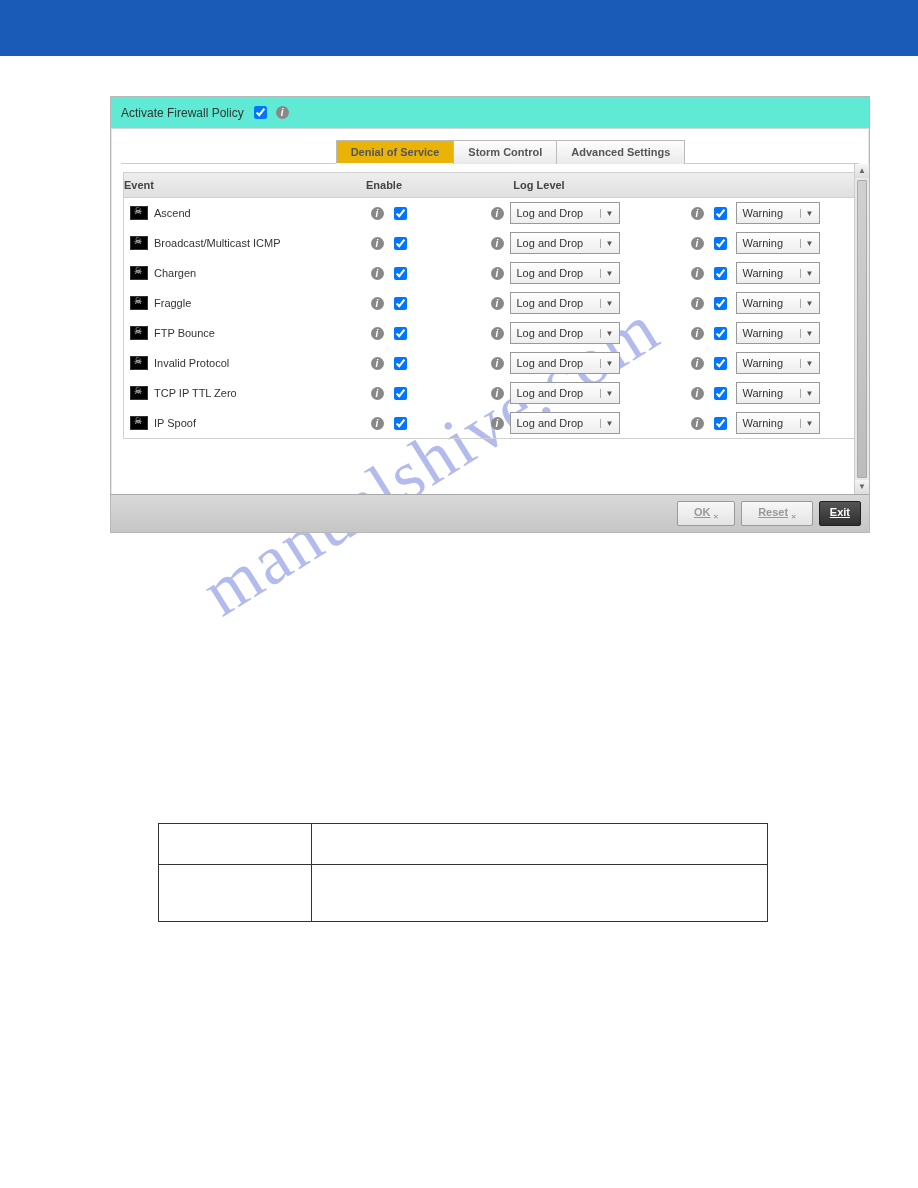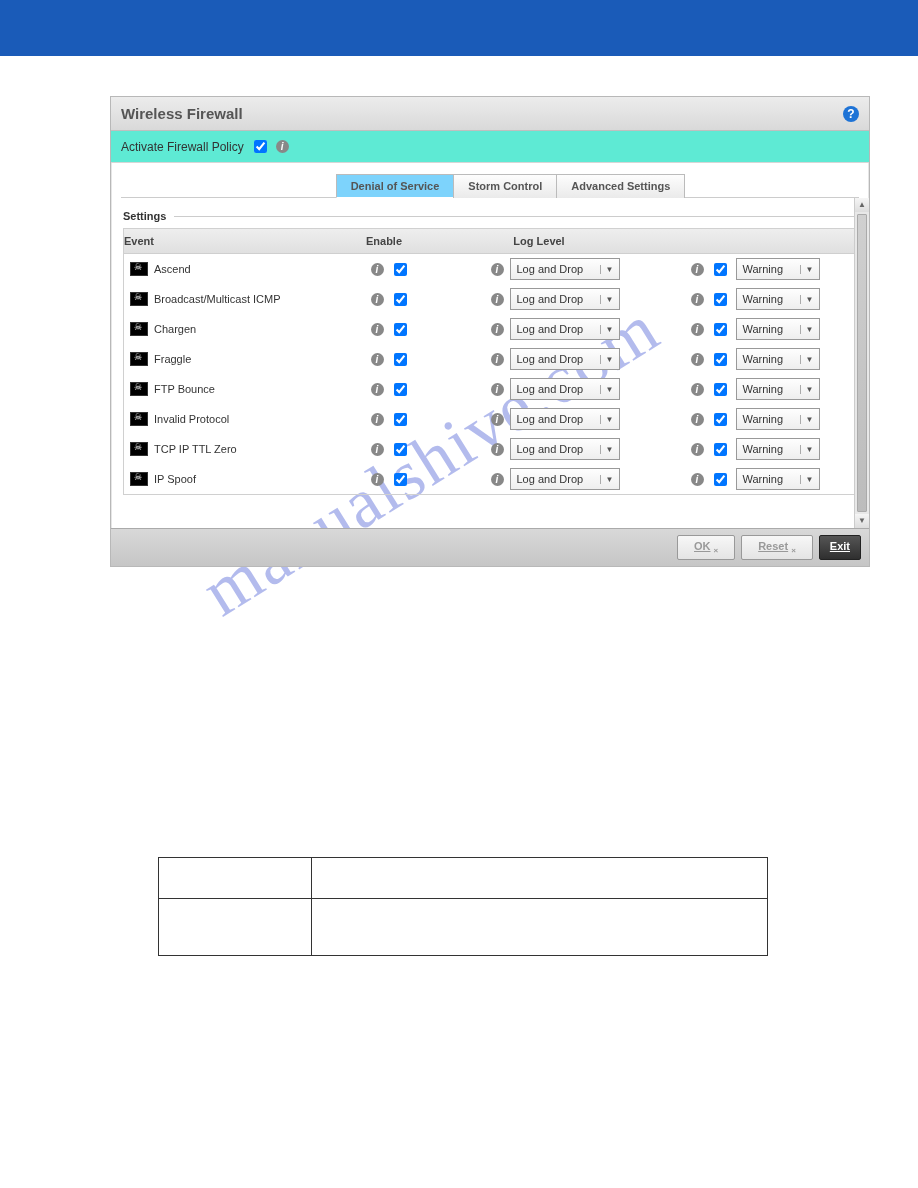--- a/index.html
+++ b/index.html
@@ -90,21 +90,21 @@
     padding: 5px 14px;
     font-size: 11px;
     font-weight: bold;
     color: #555;
     margin-right: -1px;
     cursor: pointer;
     position: relative;
     top: 1px;
   }
   .tab.active {
-    background: #7dd3fc;
+    background: #eab308;
     border-bottom: 1px solid #fff;
     margin-left: 40px;
   }
   .content {
     padding: 8px 12px 4px 12px;
     position: relative;
   }
   .settings-divider {
     display:flex;
     align-items:center;
@@ -304,45 +304,37 @@
 </style>
 </head>
 <body>
 
 <div class="topbar"></div>
 
 <div class="watermark">manualshive.com</div>
 
 <div class="panel">
 
-  <div class="panel-header">
-    <span class="panel-title">Wireless Firewall</span>
-    <span class="help-icon">?</span>
-  </div>
 
   <div class="activate-row">
     <span>Activate Firewall Policy</span>
     <input type="checkbox" checked="" style="">
     <span class="info-icon">i</span>
   </div>
 
   <div class="tabs-wrap">
     <div class="tabs">
       <div class="tab active">Denial of Service</div>
       <div class="tab">Storm Control</div>
       <div class="tab">Advanced Settings</div>
     </div>
   </div>
 
   <div class="content-scroller">
     <div class="content">
-      <div class="settings-divider">
-        <span class="settings-label">Settings</span>
-        <span class="line"></span>
-      </div>
 
       <div class="grid">
         <div class="grid-header">
           <div class="col-event">Event</div>
           <div class="col-enable">Enable</div>
           <div class="col-loglevel">Log Level</div>
         </div>
         <div id="rows-container">
             <div class="grid-row">
               <div class="row-event">

